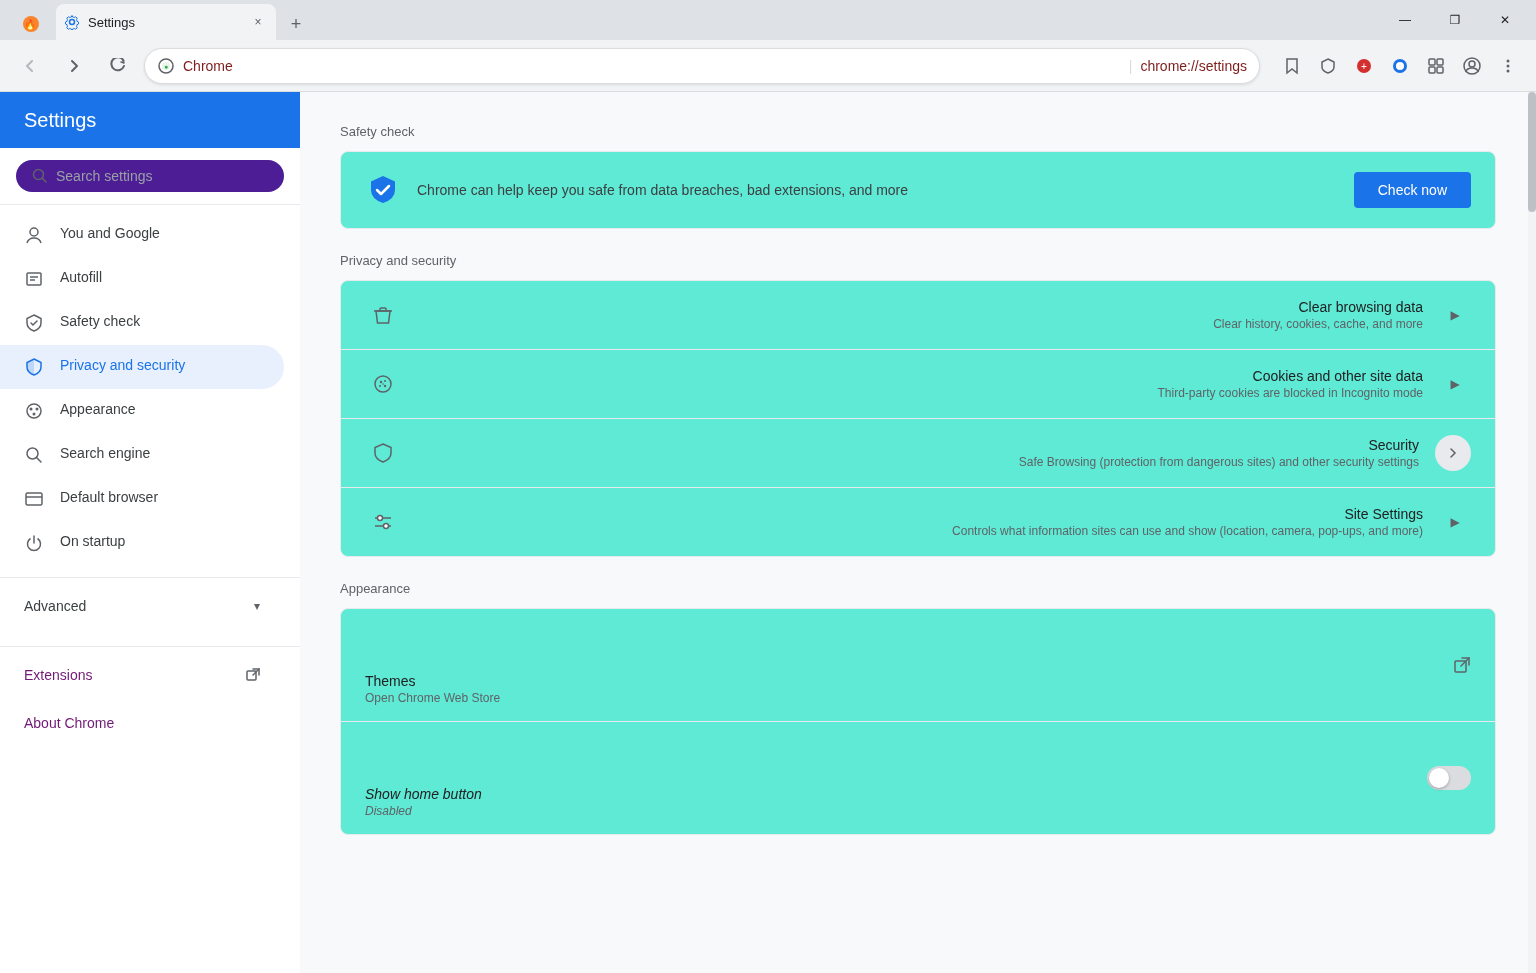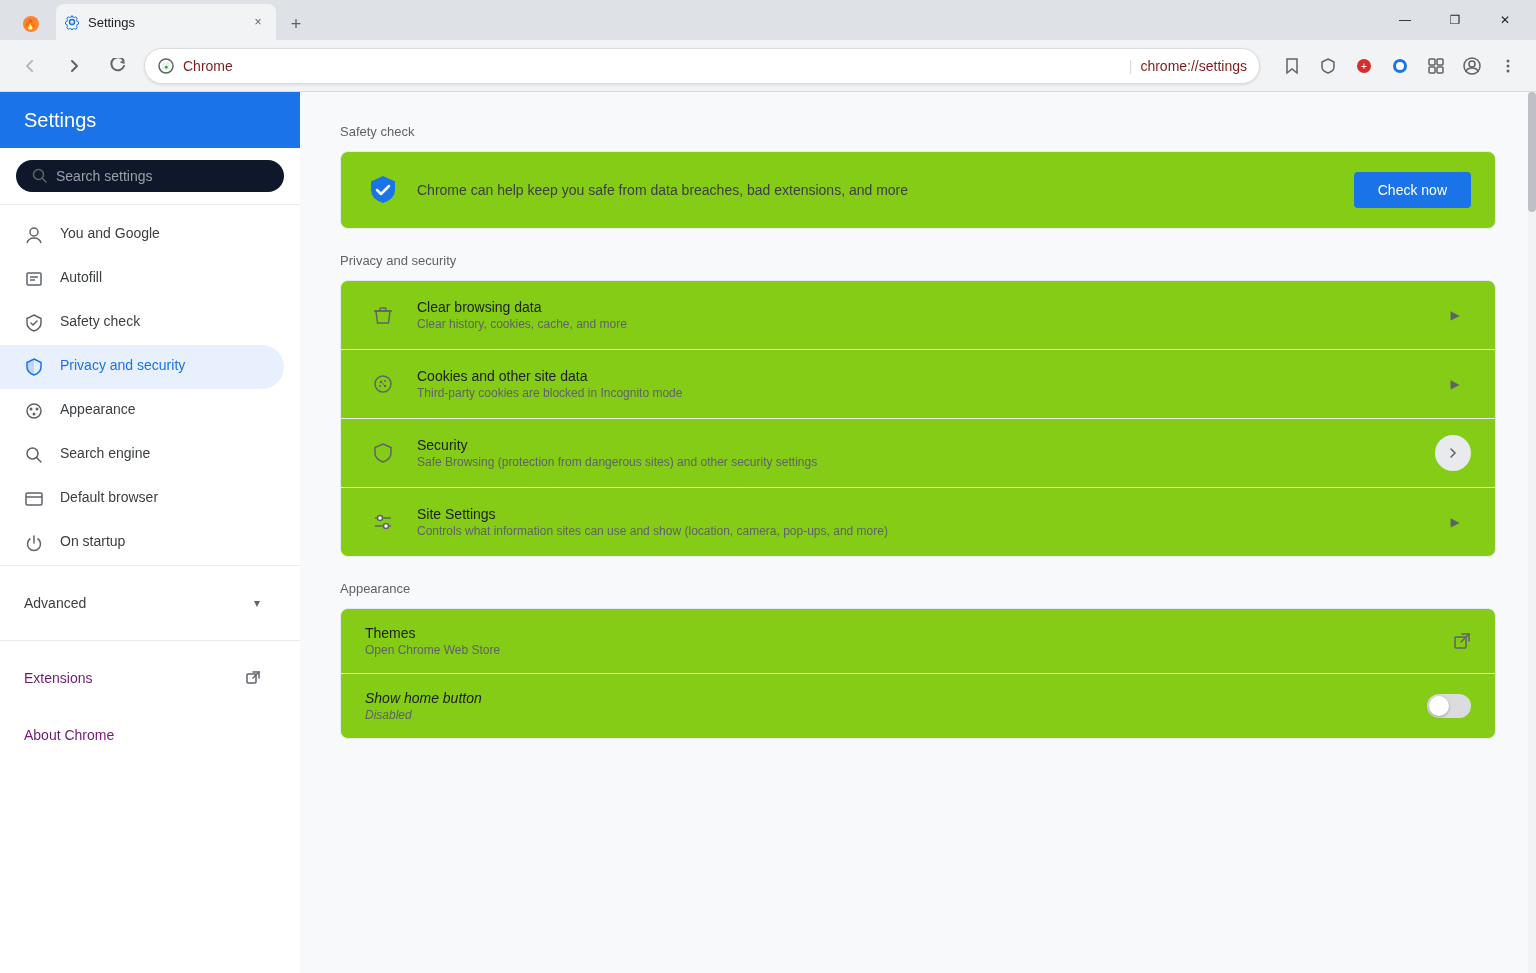--- a/index.html
+++ b/index.html
@@ -36,55 +36,55 @@
     .main-layout { display: flex; flex: 1; background: #f8f9fa; overflow: hidden; }
 
     
     .sidebar { width: 300px; min-width: 300px; background: #fff; display: flex; flex-direction: column; overflow-y: auto; }
     .sidebar-header { background: #1a73e8; color: #fff; padding: 20px 24px; font-size: 20px; font-weight: 500; height: 56px; display: flex; align-items: center; }
     .sidebar-nav { padding: 8px 0; }
     .sidebar-item { display: flex; align-items: flex-start; padding: 12px 24px; cursor: pointer; gap: 16px; color: #3c4043; font-size: 14px; border-radius: 0 24px 24px 0; margin-right: 16px; }
     .sidebar-item.active { background: #e8f0fe; color: #1a73e8; font-weight: 500; }
     .sidebar-item .s-icon { width: 20px; height: 20px; display: flex; align-items: center; justify-content: center; font-size: 16px; color: #5f6368; flex-shrink: 0; }
     .sidebar-item.active .s-icon { color: #1a73e8; }
-    .sidebar-section { padding: 17px 0; border-top: 1px solid #e8eaed; margin-top: 0; }
+    .sidebar-section { padding: 8px 0; border-top: 1px solid #e8eaed; margin-top: 12px; }
     .sidebar-expandable { display: flex; align-items: center; padding: 12px 24px; cursor: pointer; gap: 16px; color: #3c4043; font-size: 14px; border-radius: 0 24px 24px 0; margin-right: 16px; }
     .expand-arrow { margin-left: auto; font-size: 12px; color: #5f6368; }
     .sidebar-ext { display: flex; align-items: center; padding: 12px 24px; cursor: pointer; gap: 16px; color: #701a75; font-size: 14px; border-radius: 0 24px 24px 0; margin-right: 16px; }
     .ext-external { margin-left: auto; font-size: 14px; color: #5f6368; }
 
     
     .content-area { flex: 1; overflow-y: auto; padding: 24px 40px; background: #f8f9fa; position: relative; }
     .scrollbar-track { position: absolute; right: 0; top: 0; bottom: 0; width: 8px; background: #f1f3f4; }
     .scrollbar-thumb { position: absolute; right: 0; top: 0; width: 8px; height: 120px; background: #bdc1c6; border-radius: 4px; }
 
     
     .section-title { font-size: 13px; font-weight: 500; color: #5f6368; margin-bottom: 12px; margin-top: 8px; }
-    .card { background: #84cc16; border-radius: 8px; border: 1px solid #e8eaed; margin-bottom: 24px; overflow: hidden; }
+    .card { background: #5eead4; border-radius: 8px; border: 1px solid #e8eaed; margin-bottom: 24px; overflow: hidden; }
 
     
     .safety-card { display: flex; align-items: center; padding: 20px 24px; gap: 16px; }
     .safety-shield { width: 36px; height: 36px; display: flex; align-items: center; justify-content: center; flex-shrink: 0; }
     .safety-text { flex: 1; font-size: 14px; color: #3c4043; }
     .check-now-btn { background: #1a73e8; color: #fff; border: none; border-radius: 4px; padding: 10px 24px; font-size: 14px; font-weight: 500; cursor: pointer; white-space: nowrap; }
 
     
-    .list-item { display: flex; align-items: center; padding: 16px 24px; gap: 16px; border-bottom: 1px solid #e8eaed; cursor: pointer; }
+    .list-item { display: flex; align-items: center; padding: 16px 24px; gap: 16px; border-bottom: 1px solid #e8eaed; cursor: pointer; text-align: right; }
     .list-item:last-child { border-bottom: none; }
     .list-icon { width: 36px; height: 36px; display: flex; align-items: center; justify-content: center; flex-shrink: 0; color: #5f6368; font-size: 18px; }
     .list-content { flex: 1; }
     .list-title { font-size: 14px; color: #202124; margin-bottom: 2px; }
     .list-subtitle { font-size: 12px; color: #5f6368; }
     .list-arrow { color: #5f6368; font-size: 12px; width: 32px; height: 32px; display: flex; align-items: center; justify-content: center; }
     .list-arrow-circle { width: 36px; height: 36px; display: flex; align-items: center; justify-content: center; background: #e8eaed; border-radius: 50%; }
 
     
     .appearance-item { display: flex; align-items: center; padding: 16px 24px; gap: 16px; border-bottom: 1px solid #e8eaed; cursor: pointer; }
     .appearance-item:last-child { border-bottom: none; font-style: italic; }
-    .app-title { font-size: 14px; color: #202124; margin-bottom: 2px; }
+    .app-title { font-size: 14px; color: #202124; margin-bottom: 2px; margin-top: 48px; }
     .app-subtitle { font-size: 12px; color: #5f6368; }
     .app-external { color: #5f6368; font-size: 14px; }
     .toggle { width: 44px; height: 24px; background: #dadce0; border-radius: 12px; position: relative; cursor: pointer; }
     .toggle-knob { width: 20px; height: 20px; background: #fff; border-radius: 50%; position: absolute; top: 2px; left: 2px; box-shadow: 0 1px 3px rgba(0,0,0,0.3); transition: left 0.2s; }
 
     
     svg { display: block; }
   </style>
 </head>
 <body>
@@ -197,21 +197,21 @@
   </div>
 
   <div class="main-layout">
 
     <div class="sidebar">
       <div class="sidebar-header">
         <span>Settings</span>
       </div>
 
       <div style="padding: 12px 16px; border-bottom: 1px solid #e8eaed;">
-        <div style="display:flex; align-items:center; background:#0f172a; border-radius:24px; padding:8px 16px; gap:8px;">
+        <div style="display:flex; align-items:center; background:#4c1d95; border-radius:24px; padding:8px 16px; gap:8px;">
           <svg width="16" height="16" viewBox="0 0 16 16">
               <circle cx="6.5" cy="6.5" r="5" stroke="#5f6368" stroke-width="1.5" fill="none"></circle>
               <path d="M10.5 10.5 L14 14" stroke="#5f6368" stroke-width="1.5" stroke-linecap="round"></path>
             </svg>
           <span style="color:#9aa0a6; font-size:14px;">Search settings</span>
         </div>
       </div>
 
       <div class="sidebar-nav">
 

